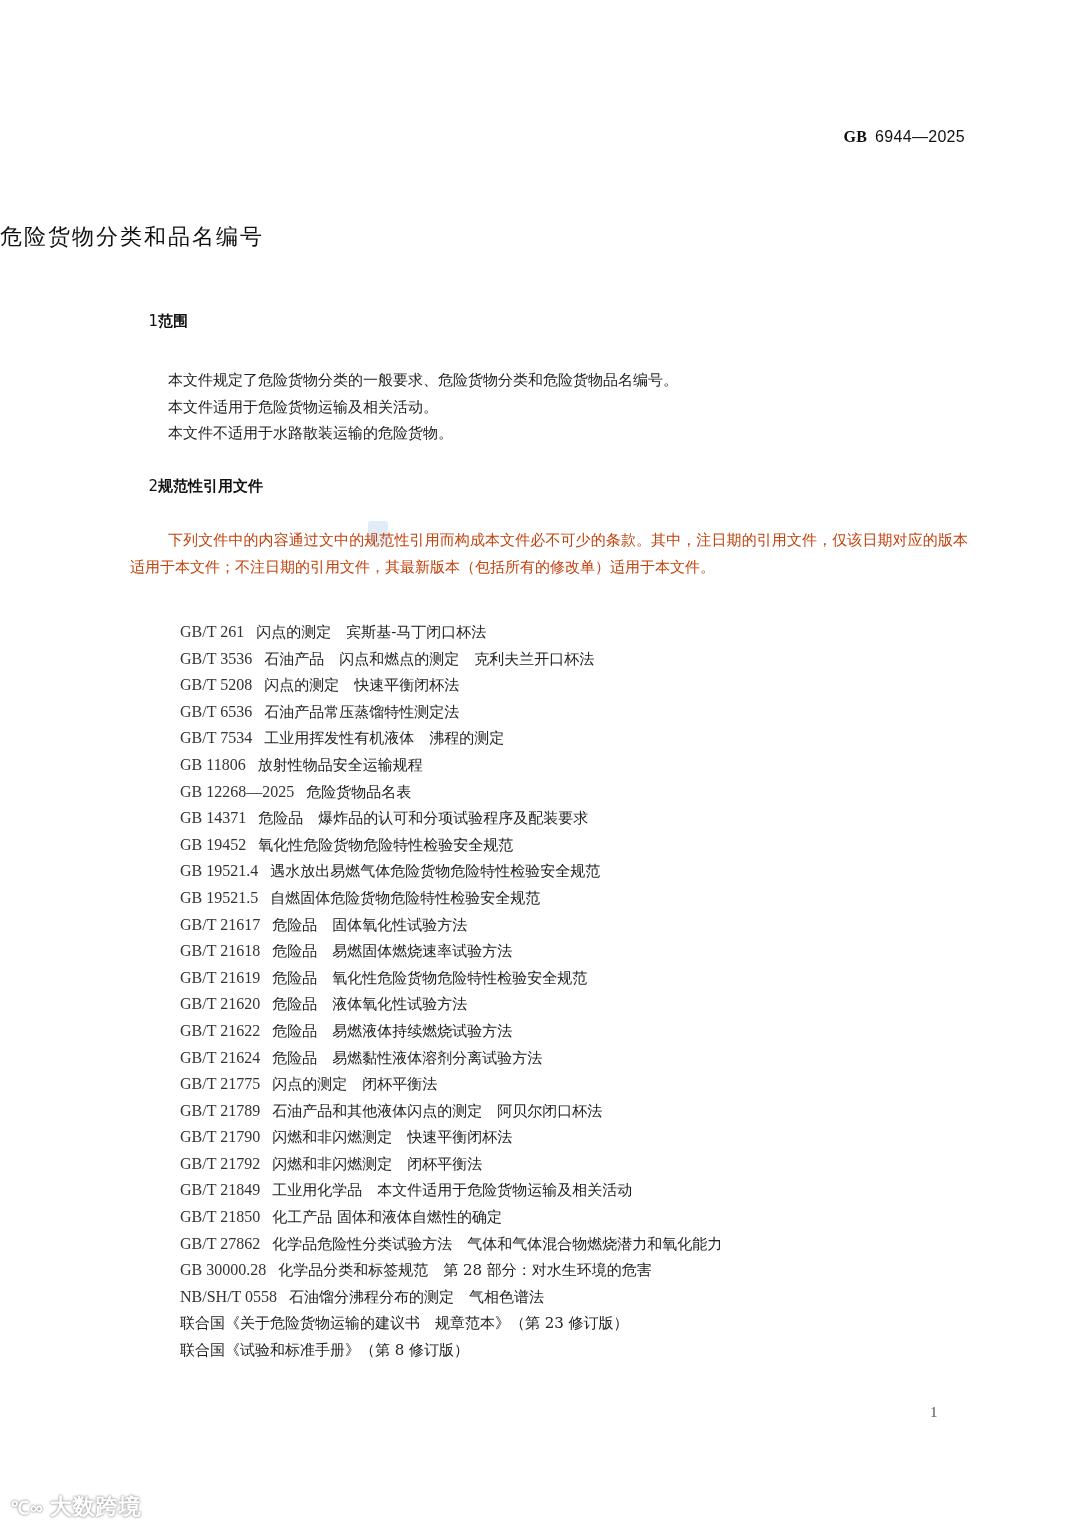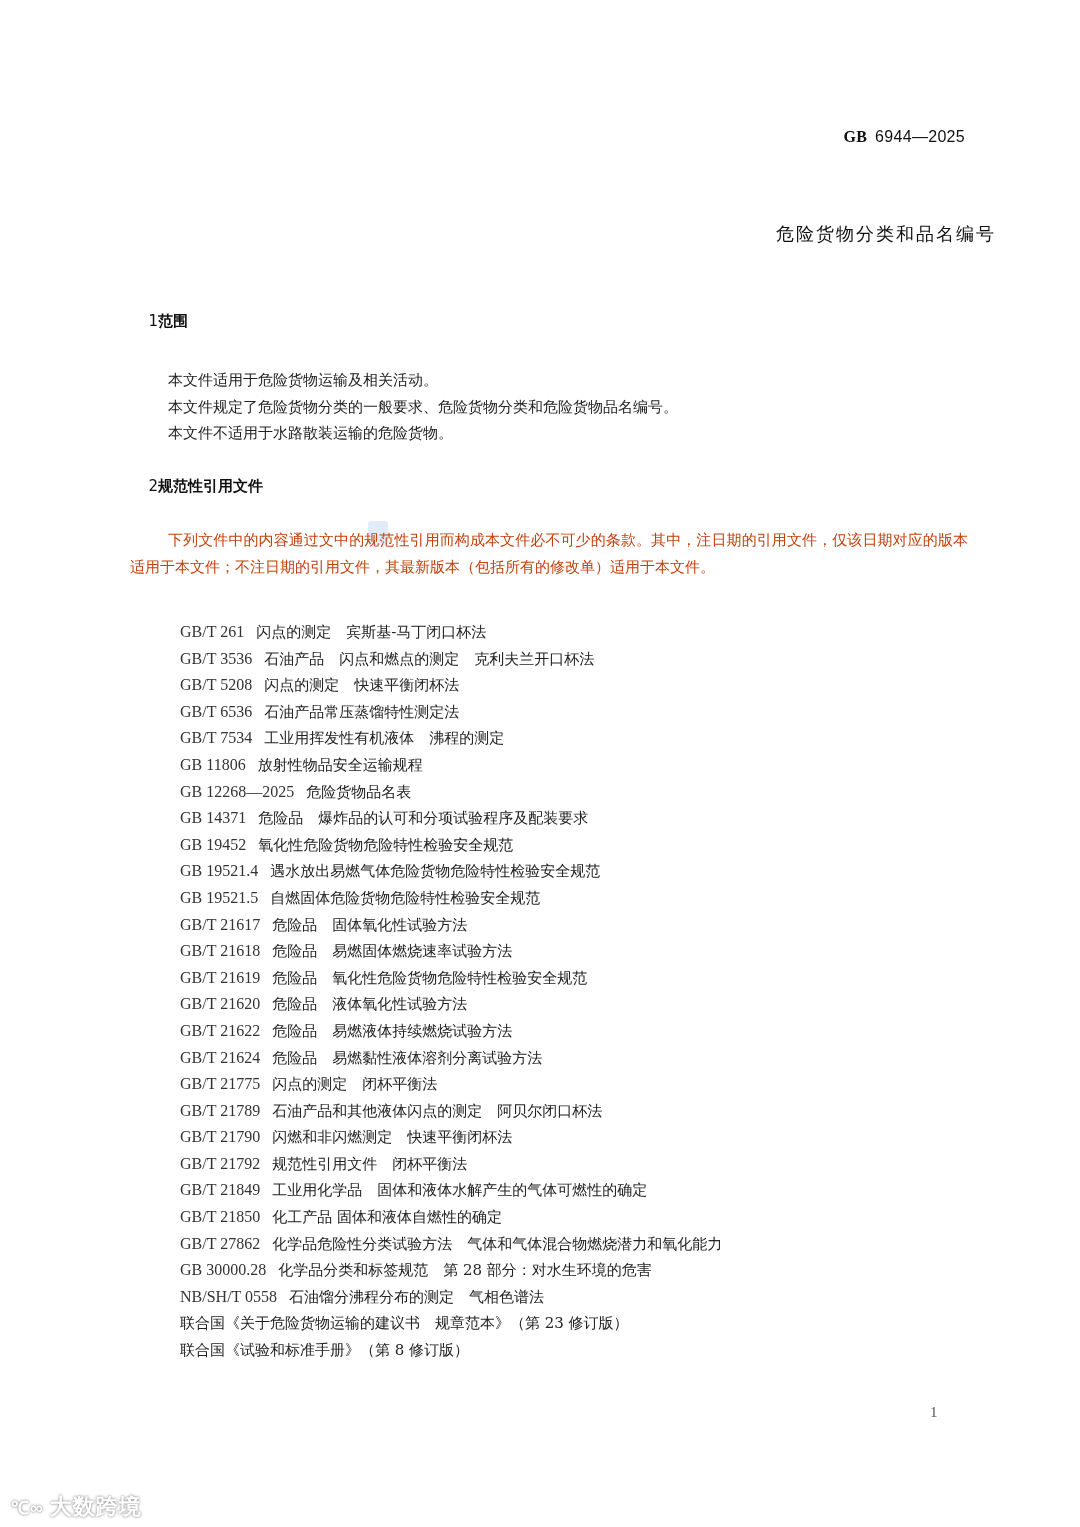--- a/index.html
+++ b/index.html
@@ -8,22 +8,22 @@
     font-family: "DejaVu Serif", "Liberation Serif", serif;
     color: #1a1a1a;
   }
   .std-code {
     position: absolute; top: 128px; right: 115px;
     font-family: "Liberation Sans", "DejaVu Sans", sans-serif;
     font-size: 16px; letter-spacing: 0.3px; color: #111;
   }
   .std-code b { font-family: "Liberation Serif", serif; font-weight: bold; font-size: 16px; margin-right: 8px; }
   .doc-title {
-    position: absolute; top: 222px; left: 0; width: 996px; text-align: right;
-    font-family: "DejaVu Sans", sans-serif; font-size: 18px; letter-spacing: 2px; color: #111;
+    position: absolute; top: 222px; left: 0; width: 996px; text-align: left;
+    font-family: "DejaVu Sans", sans-serif; font-size: 22px; letter-spacing: 2px; color: #111;
   }
   .sec-heading {
     position: absolute; left: 128px;
     font-family: "DejaVu Sans", sans-serif; font-size: 15px; font-weight: bold; color: #111; text-align: right;
   }
   .sec-heading .num { display: inline-block; width: 30px; font-weight: normal; }
   .para {
     position: absolute; left: 168px; font-size: 15px; line-height: 26.5px; color: #222;
   }
   .para-wide {
@@ -55,22 +55,22 @@
 <body>
 
 <div class="std-code"><b>GB</b><span>6944—2025</span></div>
 
 <div class="doc-title">危险货物分类和品名编号</div>
 
 <div class="sec-heading" style="top:312px;">
   <span class="num">1</span><span>范围</span>
 </div>
 <div class="para" style="top:367px;">
+  <div>本文件规定了危险货物分类的一般要求、危险货物分类和危险货物品名编号。</div>
   <div>本文件适用于危险货物运输及相关活动。</div>
-  <div>本文件规定了危险货物分类的一般要求、危险货物分类和危险货物品名编号。</div>
   <div>本文件不适用于水路散装运输的危险货物。</div>
 </div>
 
 <div class="sec-heading" style="top:477px;">
   <span class="num">2</span><span>规范性引用文件</span>
 </div>
 <div class="blue-mark"></div>
 <div class="para-wide" style="top:527px;">下列文件中的内容通过文中的规范性引用而构成本文件必不可少的条款。其中，注日期的引用文件，仅该日期对应的版本适用于本文件；不注日期的引用文件，其最新版本（包括所有的修改单）适用于本文件。</div>
 
 <ul class="refs">
@@ -87,22 +87,22 @@
   <li><span class="code">GB 19521.5</span><span>自燃固体危险货物危险特性检验安全规范</span></li>
   <li><span class="code">GB/T 21617</span><span>危险品　固体氧化性试验方法</span></li>
   <li><span class="code">GB/T 21618</span><span>危险品　易燃固体燃烧速率试验方法</span></li>
   <li><span class="code">GB/T 21619</span><span>危险品　氧化性危险货物危险特性检验安全规范</span></li>
   <li><span class="code">GB/T 21620</span><span>危险品　液体氧化性试验方法</span></li>
   <li><span class="code">GB/T 21622</span><span>危险品　易燃液体持续燃烧试验方法</span></li>
   <li><span class="code">GB/T 21624</span><span>危险品　易燃黏性液体溶剂分离试验方法</span></li>
   <li><span class="code">GB/T 21775</span><span>闪点的测定　闭杯平衡法</span></li>
   <li><span class="code">GB/T 21789</span><span>石油产品和其他液体闪点的测定　阿贝尔闭口杯法</span></li>
   <li><span class="code">GB/T 21790</span><span>闪燃和非闪燃测定　快速平衡闭杯法</span></li>
-  <li><span class="code">GB/T 21792</span><span>规范性引用文件　闭杯平衡法</span></li>
-  <li><span class="code">GB/T 21849</span><span>工业用化学品　固体和液体水解产生的气体可燃性的确定</span></li>
+  <li><span class="code">GB/T 21792</span><span>闪燃和非闪燃测定　闭杯平衡法</span></li>
+  <li><span class="code">GB/T 21849</span><span>工业用化学品　本文件适用于危险货物运输及相关活动</span></li>
   <li><span class="code">GB/T 21850</span><span>化工产品 固体和液体自燃性的确定</span></li>
   <li><span class="code">GB/T 27862</span><span>化学品危险性分类试验方法　气体和气体混合物燃烧潜力和氧化能力</span></li>
   <li><span class="code">GB 30000.28</span><span>化学品分类和标签规范　第 28 部分：对水生环境的危害</span></li>
   <li><span class="code">NB/SH/T 0558</span><span>石油馏分沸程分布的测定　气相色谱法</span></li>
   <li><span>联合国《关于危险货物运输的建议书　规章范本》（第 23 修订版）</span></li>
   <li><span>联合国《试验和标准手册》（第 8 修订版）</span></li>
 </ul>
 
 <div class="page-num">1</div>
 

